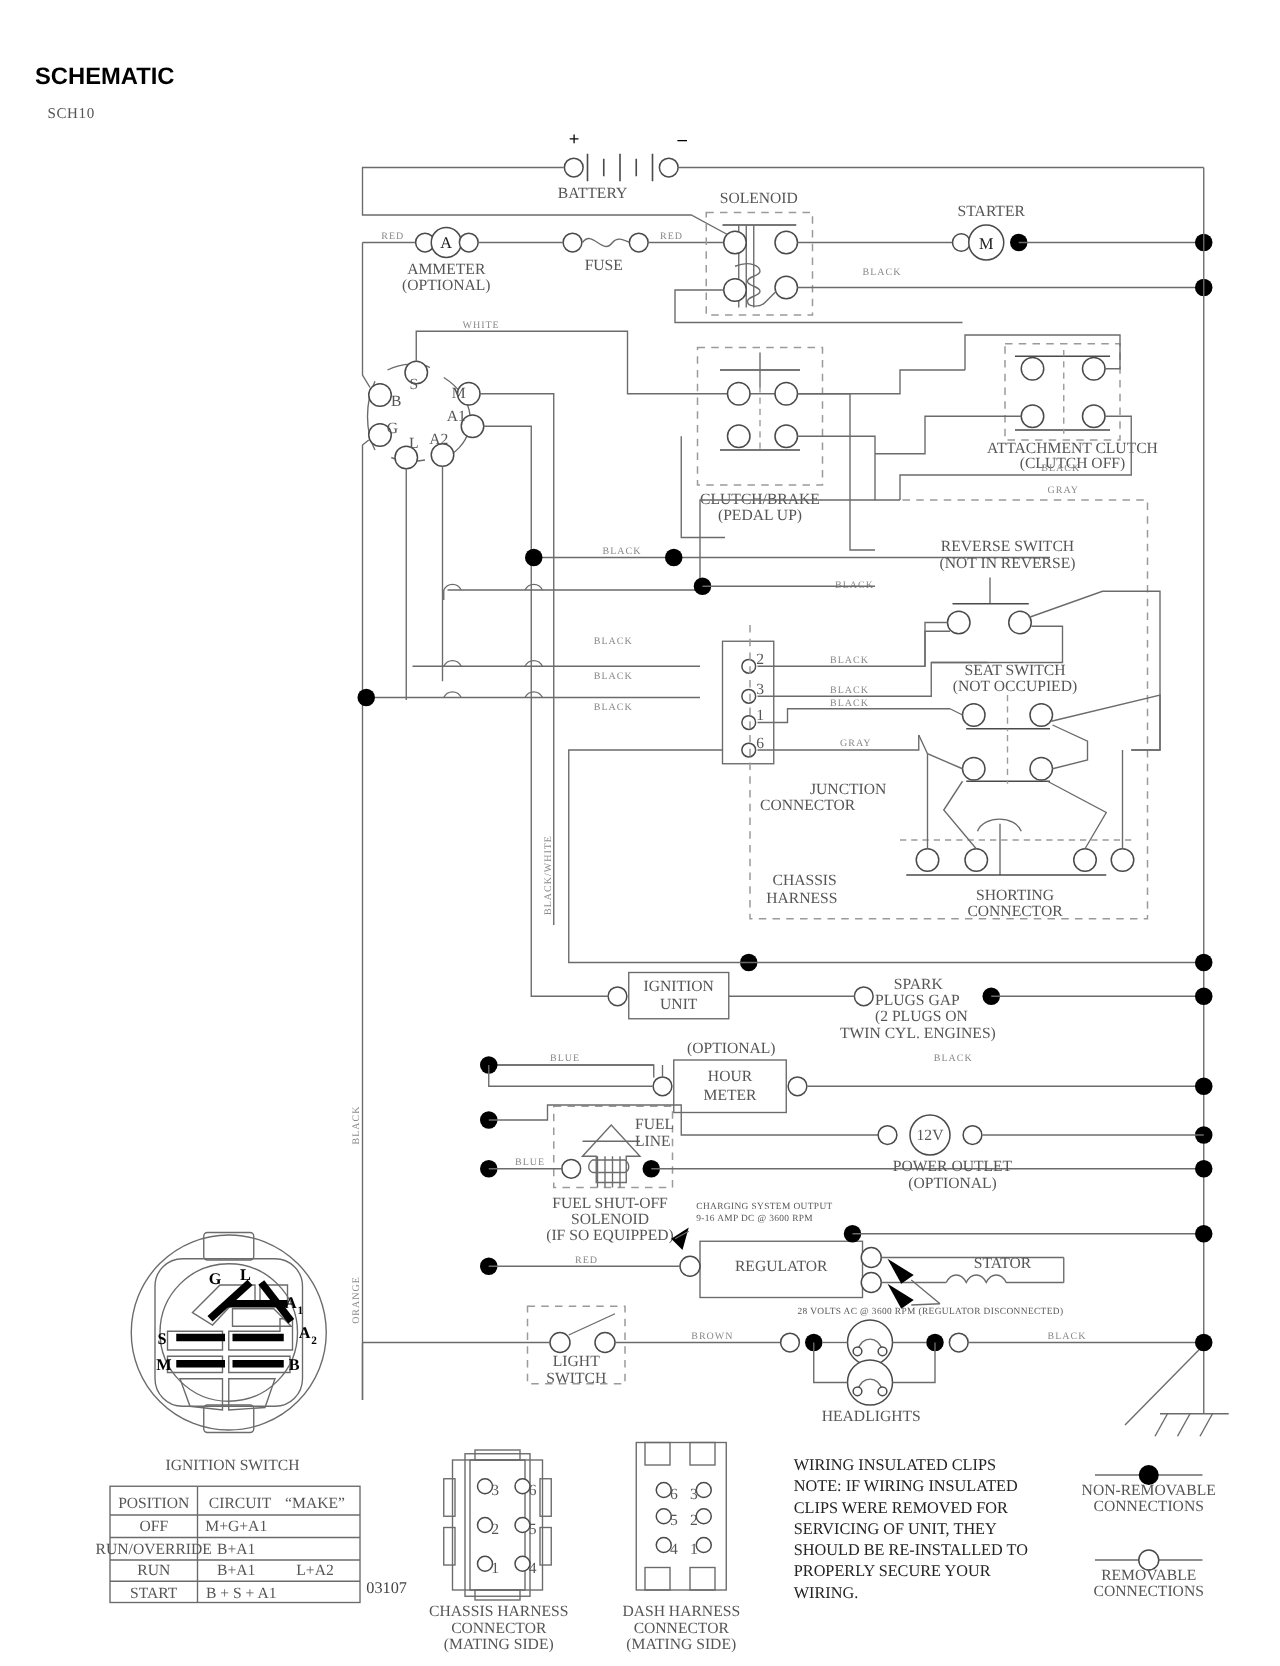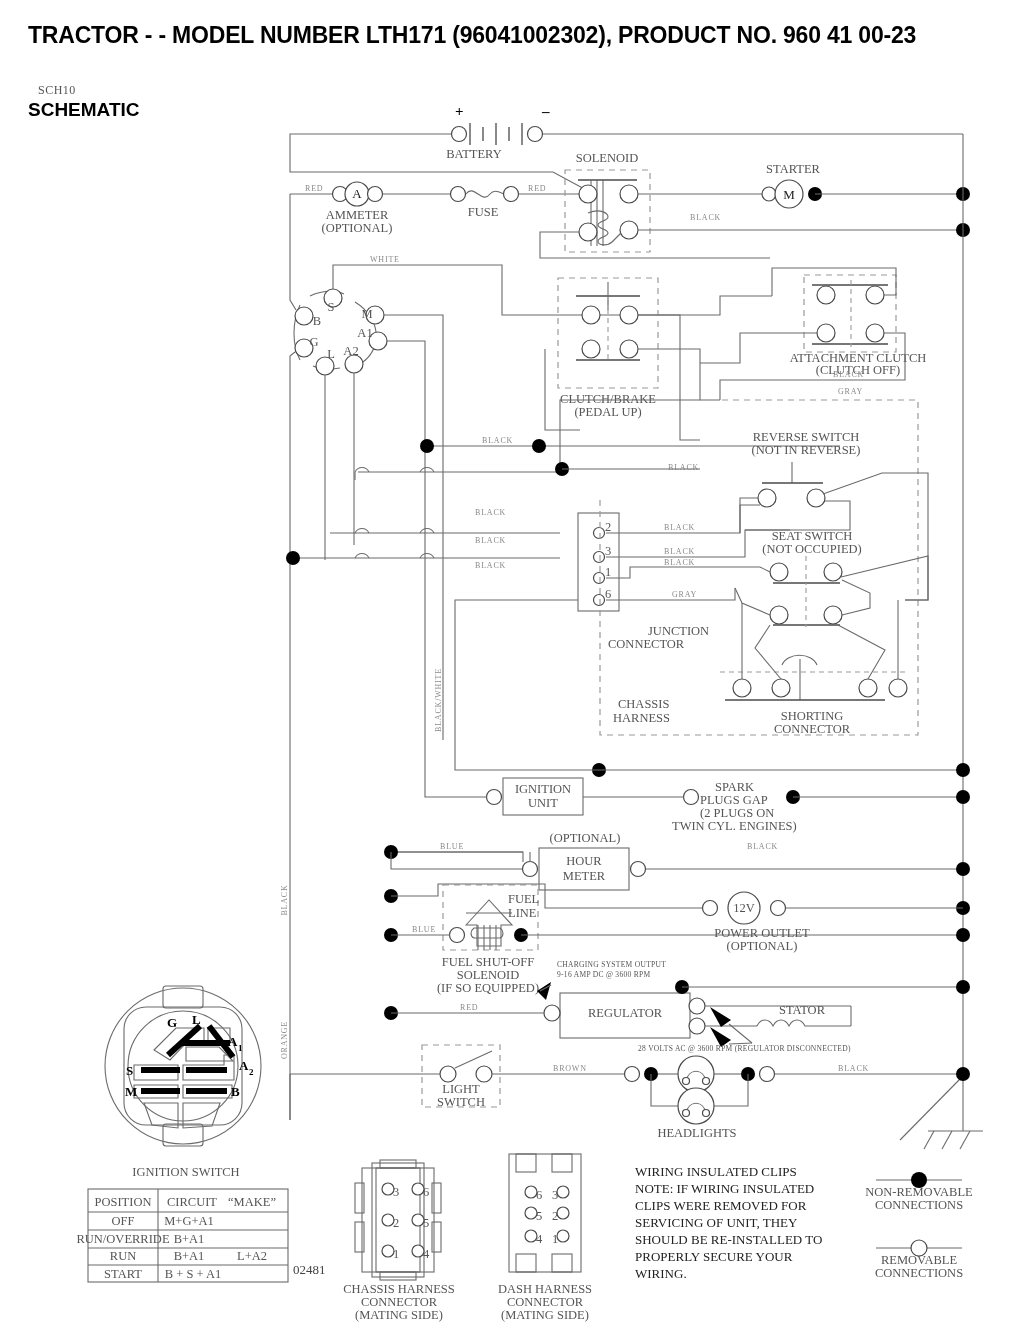--- a/index.html
+++ b/index.html
@@ -1,35 +1,34 @@
 <!DOCTYPE html>
 <html><head>
 <meta charset="utf-8">
 <style>
   html,body{margin:0;padding:0;background:#ffffff;}
   body{font-family:"Liberation Serif",serif;color:#000;}
   #page{position:relative;width:1024px;height:1333px;overflow:hidden;background:#fff;}
   #sheet{position:absolute;left:0;top:0;width:1024px;height:1333px;}
   .ttl{position:absolute;font-family:"Liberation Sans",sans-serif;font-weight:bold;color:#000;}
   #title-main{left:28px;top:22px;font-size:23px;letter-spacing:-.2px;white-space:nowrap;}
-  #title-sub{left:28px;top:51px;font-size:19px;margin-top:48px;}
+  #title-sub{left:28px;top:51px;font-size:19px;}
   #sch-code{position:absolute;left:38px;top:83px;font-size:12px;color:#555;font-family:"Liberation Serif",serif;letter-spacing:.5px;}
   #rev-code{position:absolute;left:293px;top:1262px;font-size:13px;color:#444;}
   svg{display:block;}
   text{font-family:"Liberation Serif",serif;}
 </style>
 </head>
 <body>
 
 <div id="page">
 
-  <div class="ttl" id="title-main">TRACTOR - - MODEL NUMBER LTH171 (96041002302), PRODUCT NO. 960 41 00-23</div>
   <div class="ttl" id="title-sub">SCHEMATIC</div>
   <div id="sch-code">SCH10</div>
-  <div id="rev-code">02481</div>
+  <div id="rev-code">03107</div>
 
   <svg id="sheet" viewBox="0 0 1024 1333" xmlns="http://www.w3.org/2000/svg">
     <defs>
       <style>
         .w{stroke:#6b6b6b;stroke-width:1.1;fill:none;}
         .wk{stroke:#4a4a4a;stroke-width:1.2;fill:none;}
         .dsh{stroke:#9a9a9a;stroke-width:1.2;fill:none;stroke-dasharray:6 5;}
         .dsh2{stroke:#9a9a9a;stroke-width:1.1;fill:none;stroke-dasharray:5 4;}
         .term{stroke:#4a4a4a;stroke-width:1.2;fill:#fff;}
         .dot{fill:#000;}

